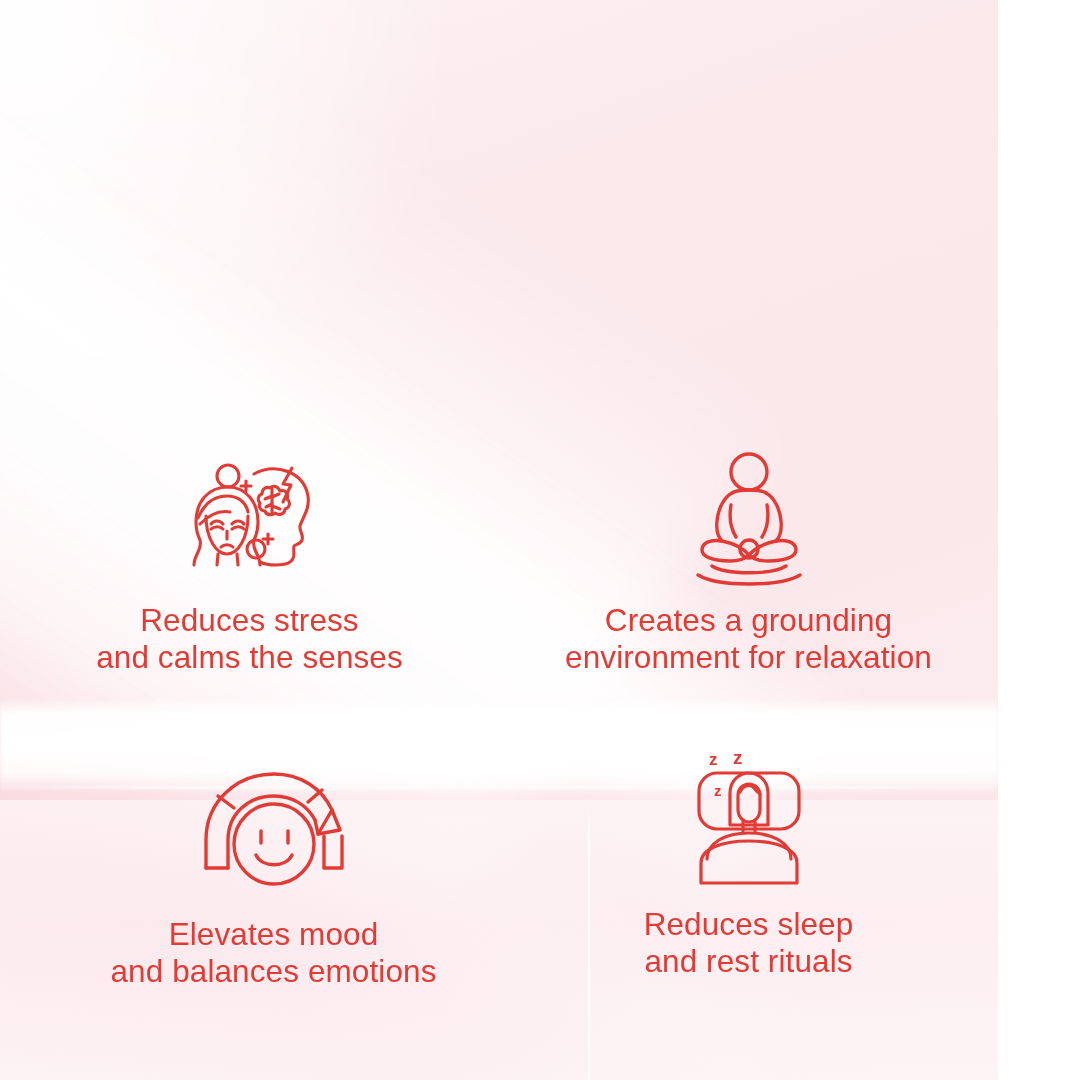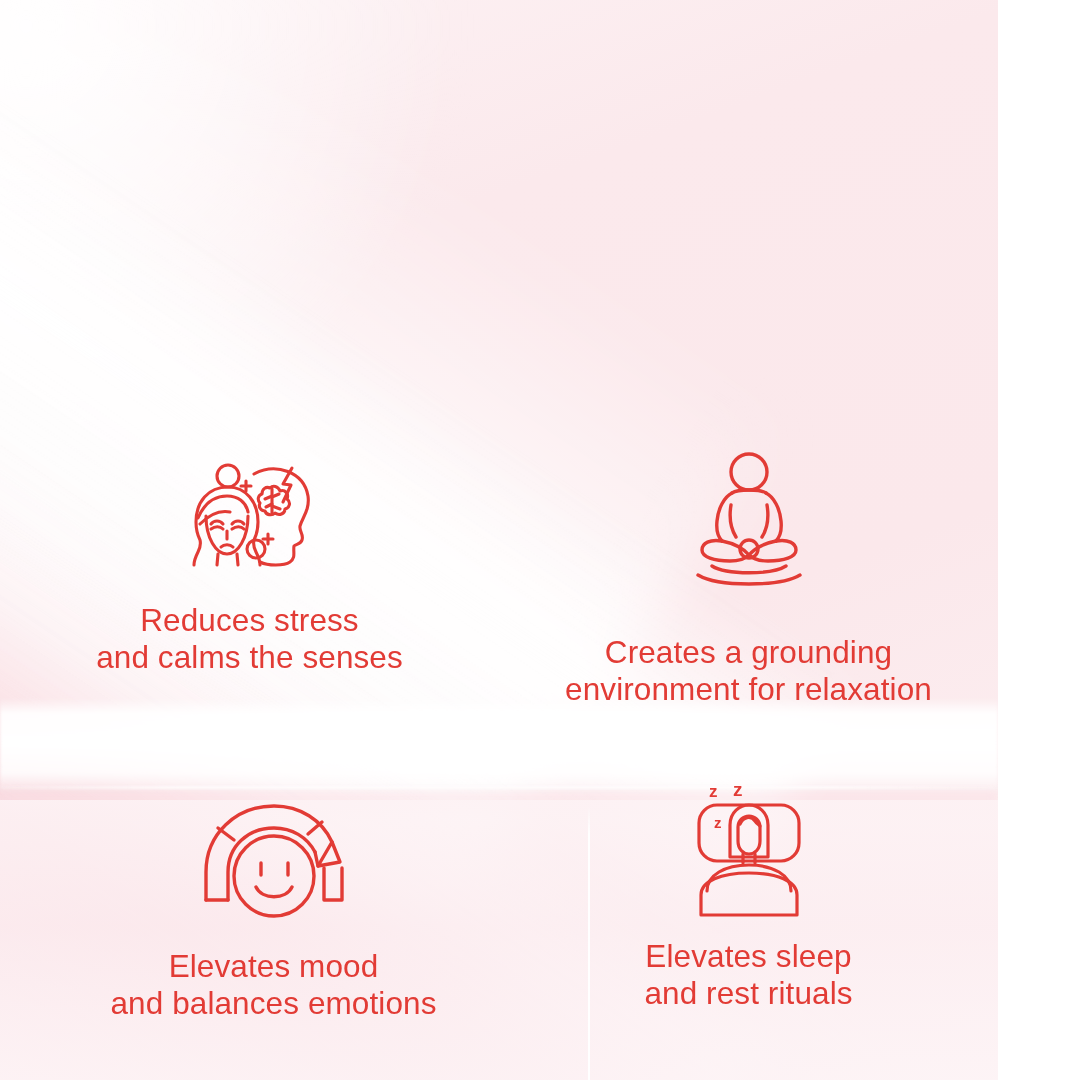--- a/index.html
+++ b/index.html
@@ -169,21 +169,21 @@
     grid-template-rows: 1fr 1fr;
   }
   .cell {
     position: relative;
     display: flex;
     flex-direction: column;
     align-items: center;
     justify-content: flex-start;
   }
   .cell-tl { padding-top: 222px; }
-  .cell-tr { padding-top: 222px; gap: 32px; }
+  .cell-tr { padding-top: 222px; }
   .cell-bl { padding-top: 622px; }
   .cell-br { padding-top: 622px; }
   .cell-bl, .cell-br { padding-top: 0; }
 
   .icon-wrap {
     width: 150px;
     height: 140px;
     display: flex;
     align-items: center;
     justify-content: center;
@@ -349,18 +349,18 @@
 
           <path d="M55 45 C58 38 66 36 70 42 C72 45 74 46 75 47"></path>
 
           <path d="M58 75 L58 84 M70 75 L70 84"></path>
 
           <path d="M22 112 C22 96 40 86 64 86 C88 86 106 96 106 112"></path>
 
           <path d="M16 136 L16 116 C16 102 36 94 64 94 C92 94 112 102 112 116 L112 136 Z"></path>
         </svg>
       </div>
-      <div class="caption">Elevates sleep
+      <div class="caption">Reduces sleep
 and rest rituals</div>
     </div>
 
   </div>
 </div>
 
 </body></html>

